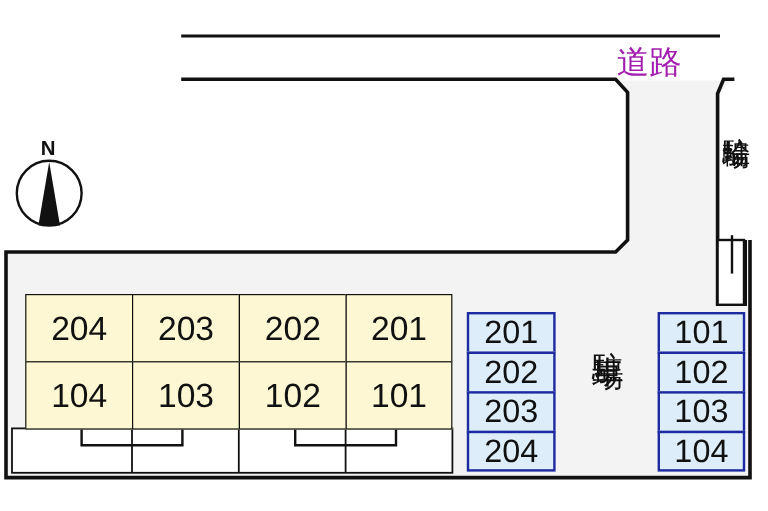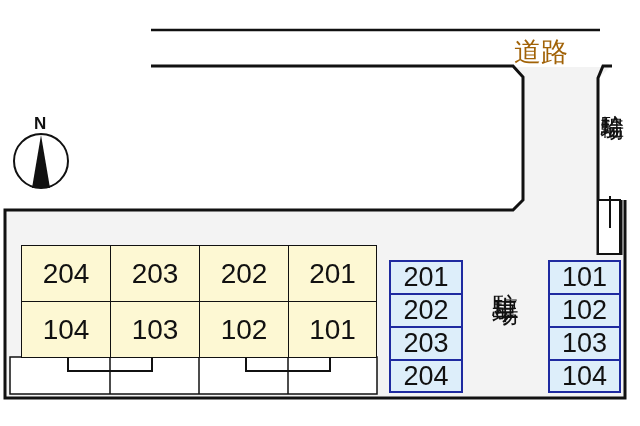--- a/index.html
+++ b/index.html
@@ -8,21 +8,21 @@
   .abs { position: absolute; }
   .svgmap { position: absolute; left: 0; top: 0; }
   .unit { position: absolute; background: #fdf8d3; border: 1.5px solid #111;
           box-sizing: border-box; display: flex; align-items: center; justify-content: center;
           font-size: 28px; color: #111; }
   .pk { position: absolute; background: #ddeefa; border: 2px solid #1e2aa0;
         box-sizing: border-box; display: flex; align-items: center; justify-content: center;
         font-size: 27px; color: #111; line-height: 1; }
   .vlabel { position: absolute; font-family: "DejaVu Sans", sans-serif; color: #111;
             writing-mode: vertical-rl; text-orientation: upright; letter-spacing: 2px; }
-  .road-label { position: absolute; font-family: "DejaVu Sans", sans-serif; font-size: 27px; color: #a16207; }
+  .road-label { position: absolute; font-family: "DejaVu Sans", sans-serif; font-size: 27px; color: #a21caf; }
   .north-n { position: absolute; font-family: "Liberation Sans", sans-serif; font-weight: bold; font-size: 17px; color: #111; }
 </style>
 </head>
 <body>
 
 <svg class="svgmap" width="640" height="426" viewBox="0 0 640 426">
 
   <path d="M5,210 L513,210 L523,200 L523,78 L513,67 L610,67 L598,79 L598,200 L625,200 L625,398 L5,398 Z" fill="#f3f3f3"></path>
 
   <line x1="151" y1="30" x2="600" y2="30" stroke="#111" stroke-width="2.5"></line>

